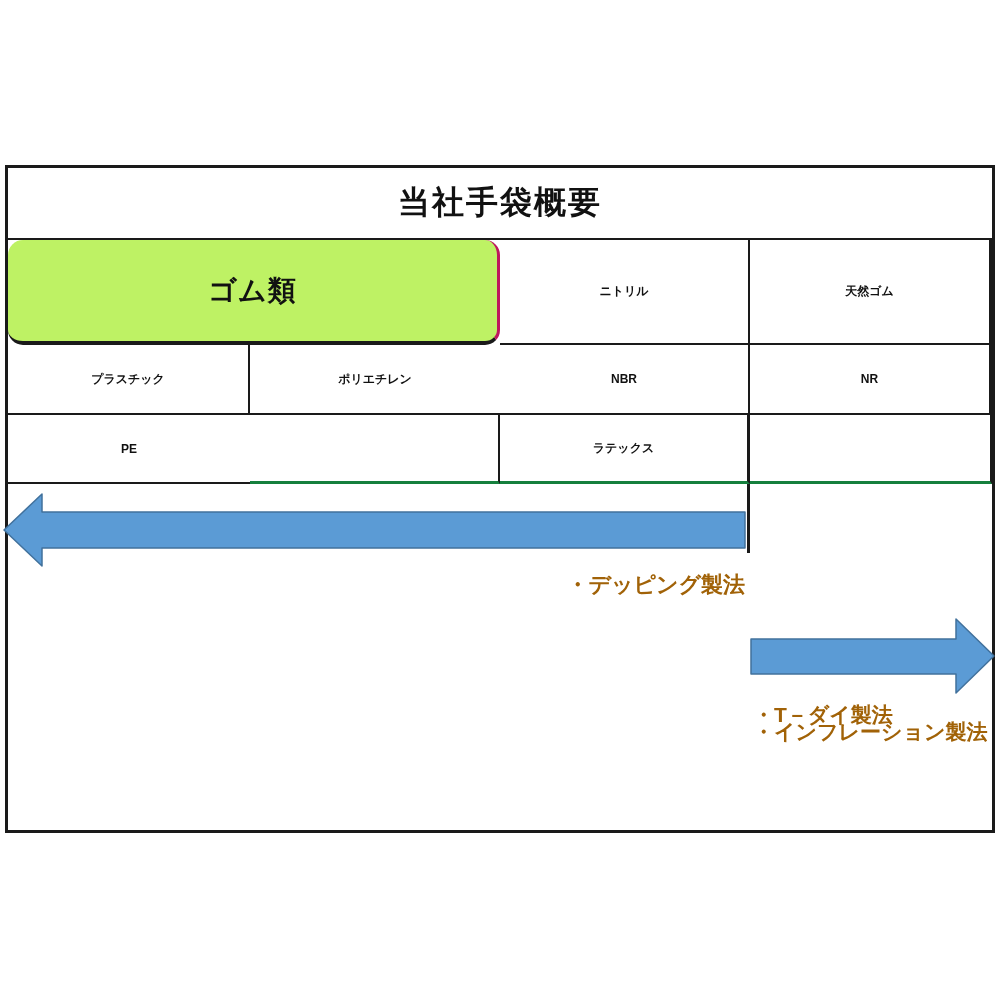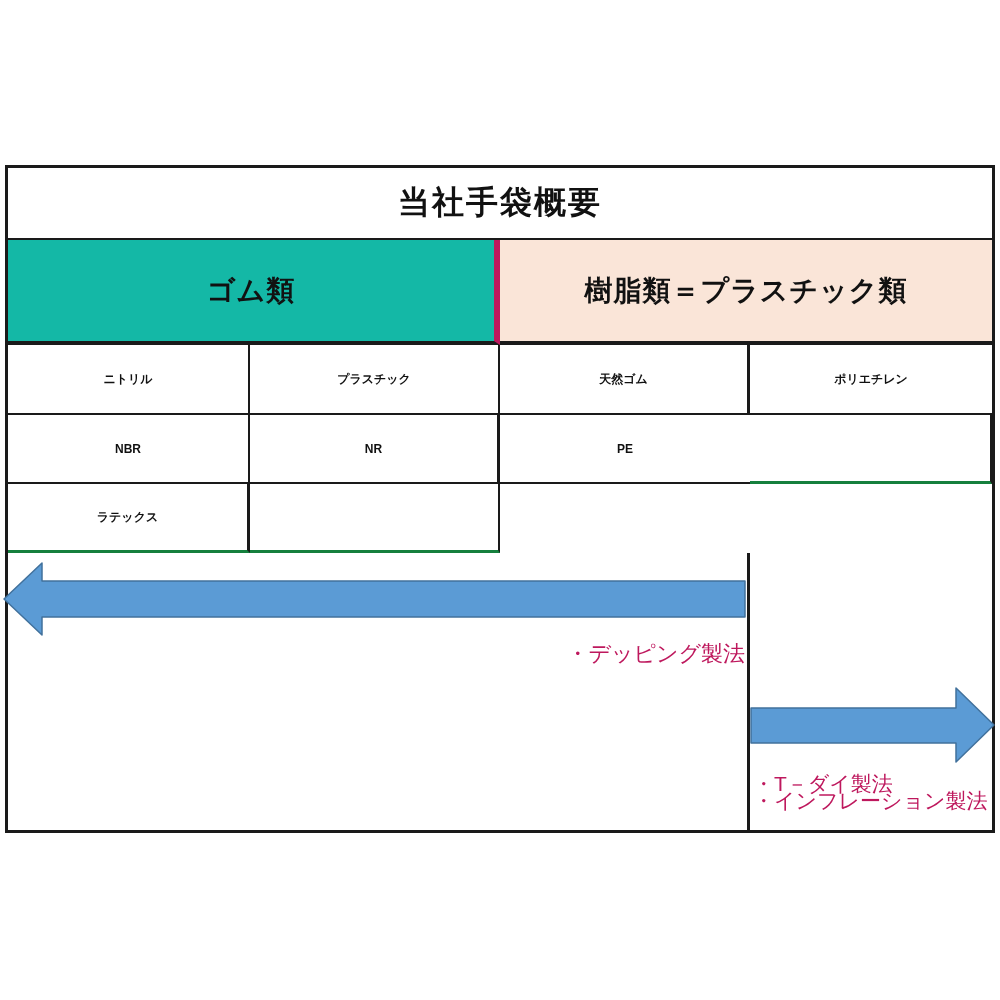--- a/index.html
+++ b/index.html
@@ -39,62 +39,61 @@
     font-size: 32px;
     letter-spacing: 2px;
   }
 
   
   .cat-cell {
     border-bottom: 4px solid #1a1a1a;
     font-size: 28px;
     letter-spacing: 1px;
   }
-  .cat-rubber  { grid-column: 1 / 3; background: #14b8a6; border-right: 6px solid #be185d; }
+  .cat-rubber  { grid-column: 1 / 3; background: #bef264; border-right: 3px solid #be185d; border-radius: 15px; }
   .cat-plastic { grid-column: 3 / 5; background: #fae5d8; }
 
   
   .mat-cell { font-size: 12px; border-bottom: 2px solid #1a1a1a; }
   .b-right-thin  { border-right: 2px solid #1a1a1a; }
   .b-right-thick { border-right: 3px solid #1a1a1a; }
   .row-last { border-bottom: 3px solid #15803d; }
 
   
   .bottom-cell { position: relative; display: block; }
   .bottom-left  { grid-column: 1 / 4; border-right: 3px solid #1a1a1a; }
   .bottom-right { grid-column: 4 / 5; }
 
   .arrow-svg { position: absolute; display: block; }
   .arrow-left-svg  { left: -6px; top: 6px; }
   .arrow-right-svg { left: 0px; top: 133px; }
 
   .method-label {
     position: absolute;
-    color: #be185d;
-    font-weight: normal;
+    color: #a16207;
+    font-weight: bold;
     white-space: nowrap;
   }
   .dipping-label   { right: 2px; top: 86px;  font-size: 22px; }
   .tdie-label      { left: 3px;  top: 217px; font-size: 21px; }
   .inflation-label { left: 3px;  top: 234px; font-size: 21px; }
 </style>
 </head>
 <body>
 
 <div class="page">
   <div class="glove-table">
 
     <div class="cell title-cell">当社手袋概要</div>
 
     <div class="cell cat-cell cat-rubber">ゴム類</div>
-    <div class="cell cat-cell cat-plastic">樹脂類＝プラスチック類</div>
 
     <div class="cell mat-cell b-right-thin">ニトリル</div>
+    <div class="cell mat-cell b-right-thick">天然ゴム</div>
     <div class="cell mat-cell b-right-thin">プラスチック</div>
-    <div class="cell mat-cell b-right-thick">天然ゴム</div>
     <div class="cell mat-cell">ポリエチレン</div>
 
     <div class="cell mat-cell b-right-thin">NBR</div>
     <div class="cell mat-cell b-right-thick">NR</div>
     <div class="cell mat-cell">PE</div>
 
     <div class="cell mat-cell row-last b-right-thin"></div>
     <div class="cell mat-cell row-last b-right-thick">ラテックス</div>
     <div class="cell mat-cell row-last b-right-thin"></div>
 

